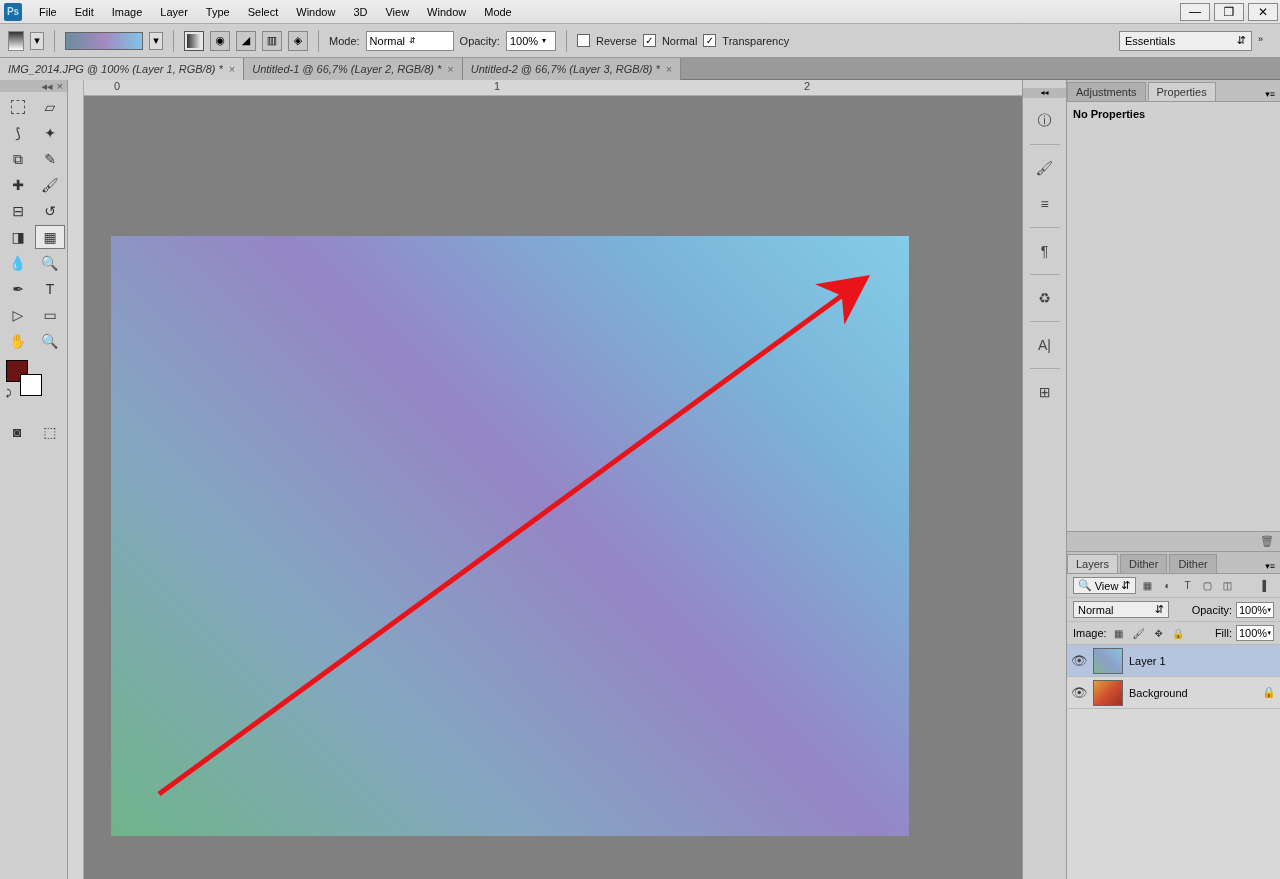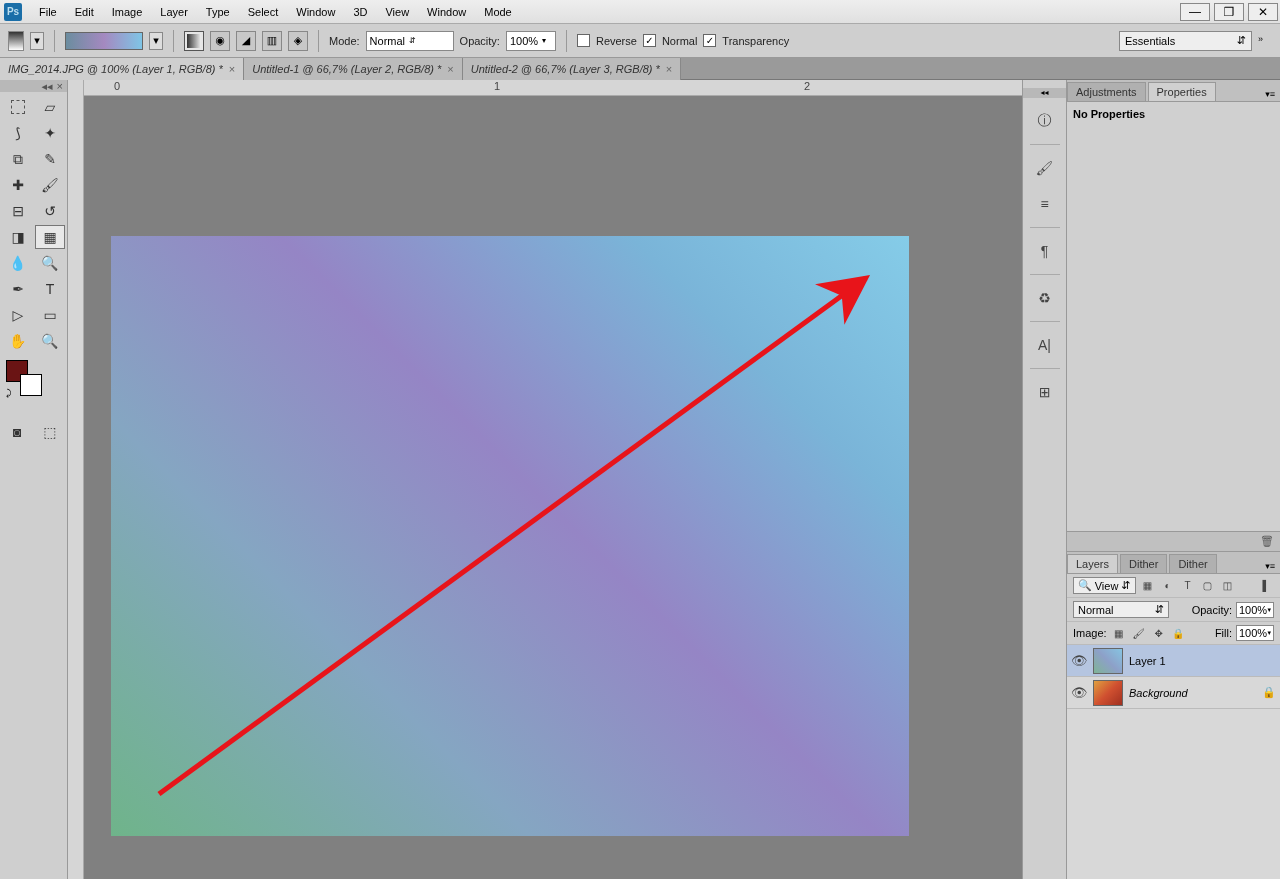--- a/index.html
+++ b/index.html
@@ -299,19 +299,19 @@
       </div>
       <div class="layerlist">
         <div class="lrow sel">
           <span class="eye">👁</span>
           <div class="thumb th-grad"></div>
           <span class="nm">Layer 1</span>
         </div>
         <div class="lrow">
           <span class="eye">👁</span>
           <div class="thumb th-bg"></div>
-          <span class="nm" style="font-style:italic">Background</span>
+          <span class="nm" style="">Background</span>
           <span class="lock">🔒</span>
         </div>
       </div>
     </div>
   </div>
 </div>
 
 </body></html>

